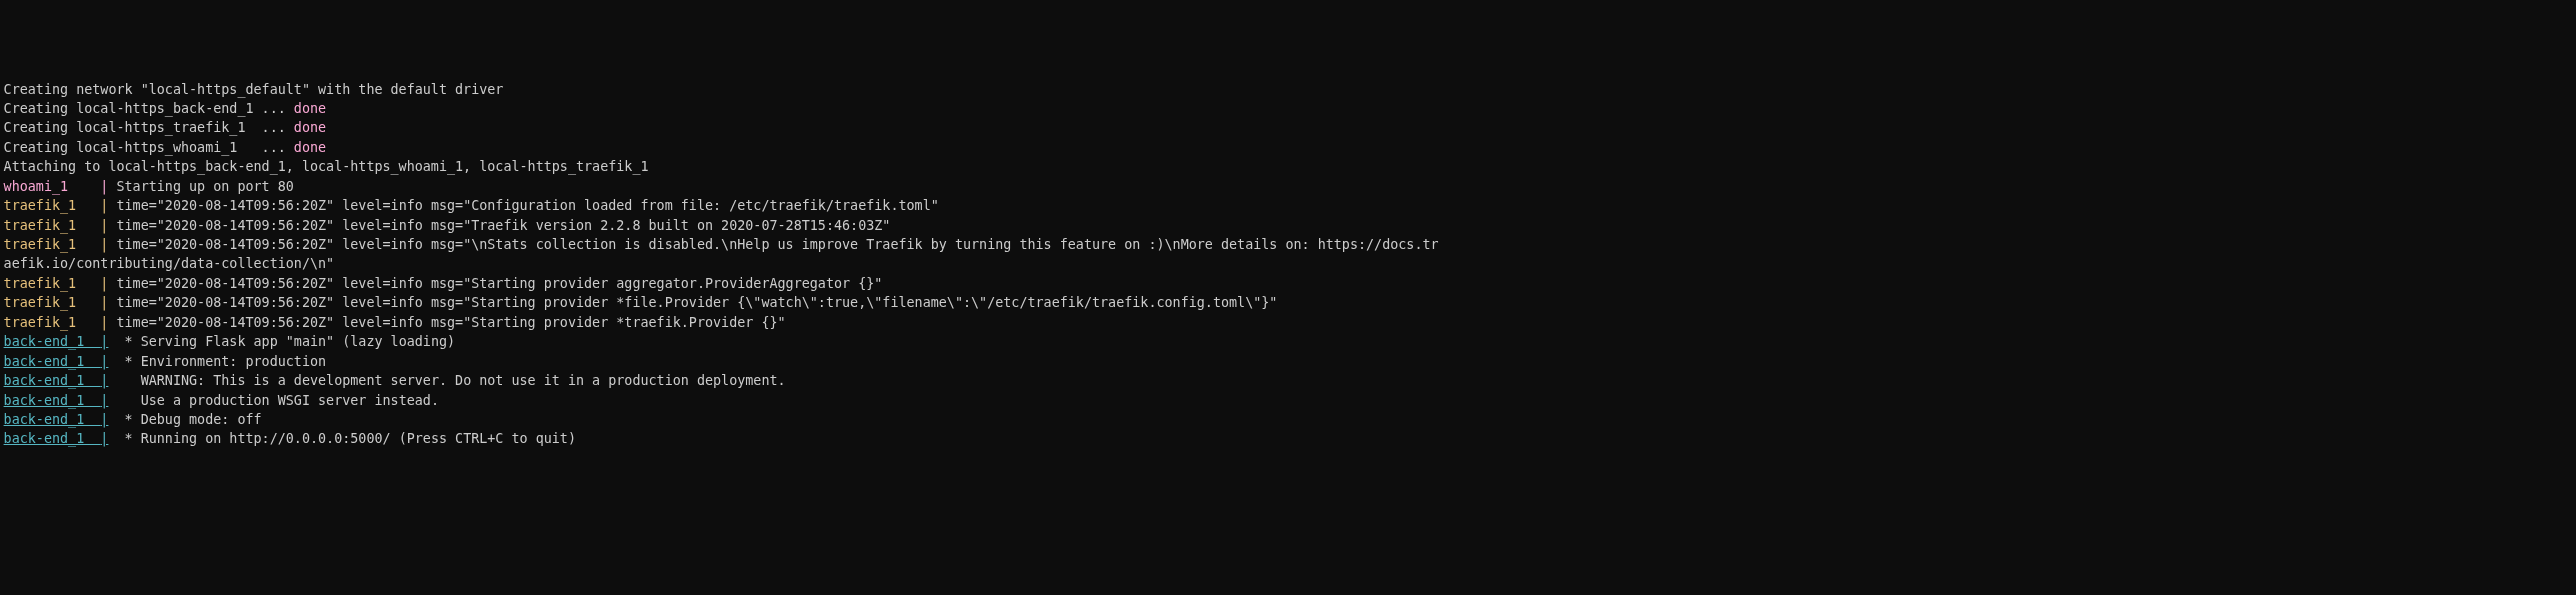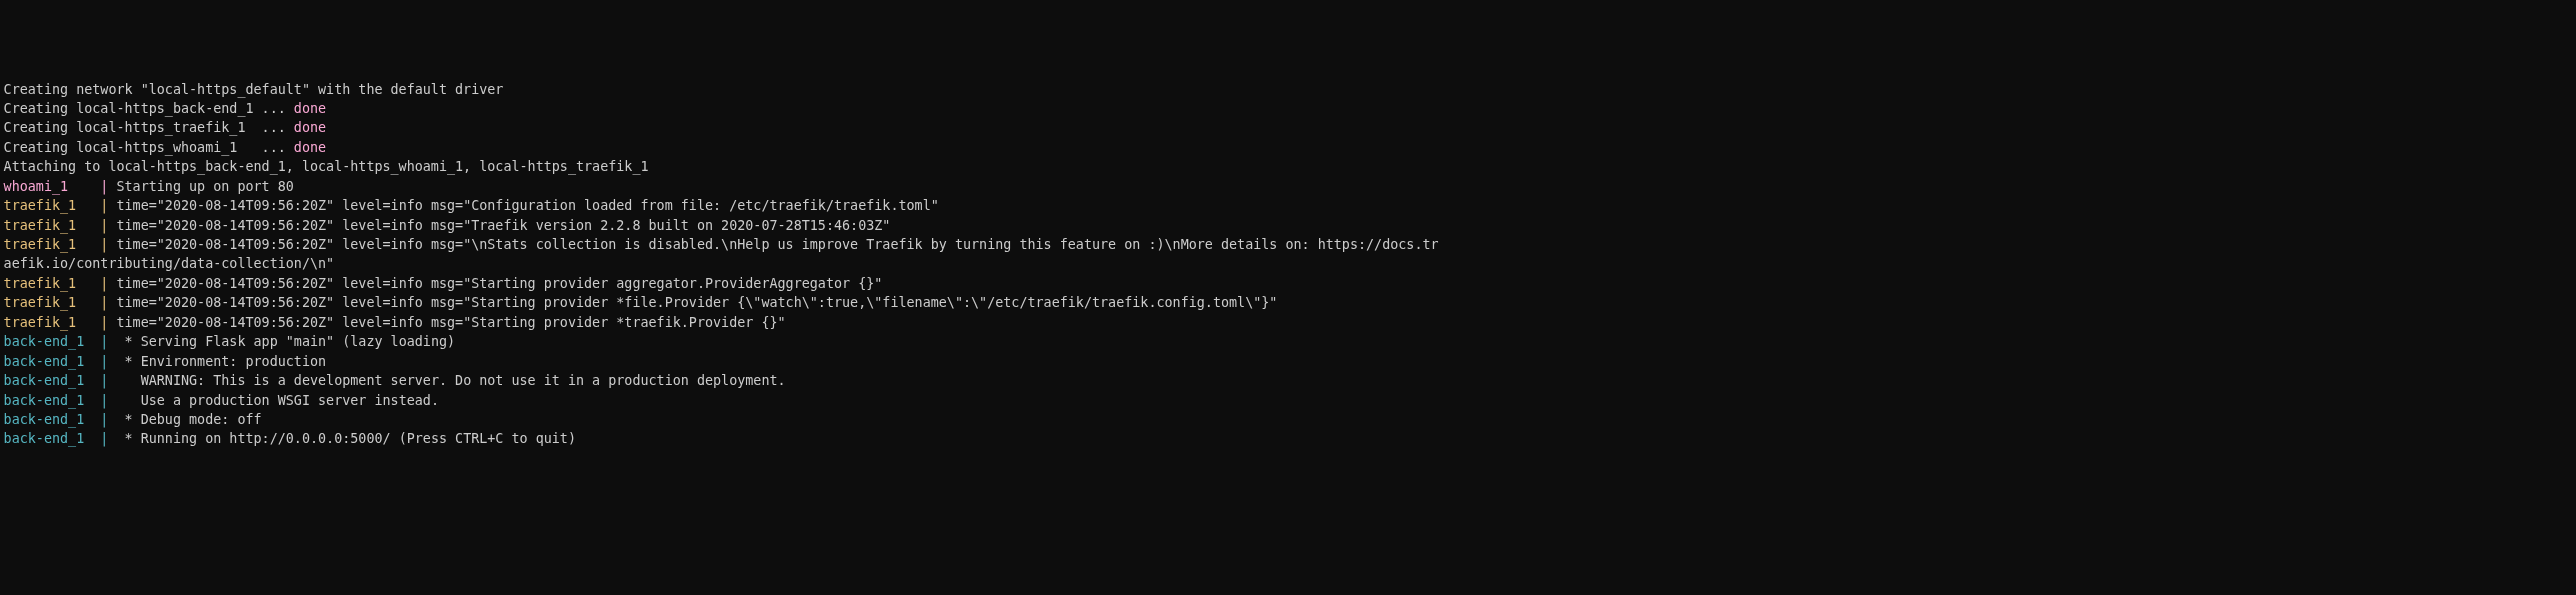--- a/index.html
+++ b/index.html
@@ -22,20 +22,21 @@
       white-space: pre;
     }
     .green {
       color: #f9a8d4;
     }
     .yellow {
       color: #e5c07b;
     }
     .cyan {
       color: #56b6c2;
+      text-decoration: underline;
     }
     .white {
       color: #cccccc;
     }
   </style>
 </head>
 <body>
 
 
 

